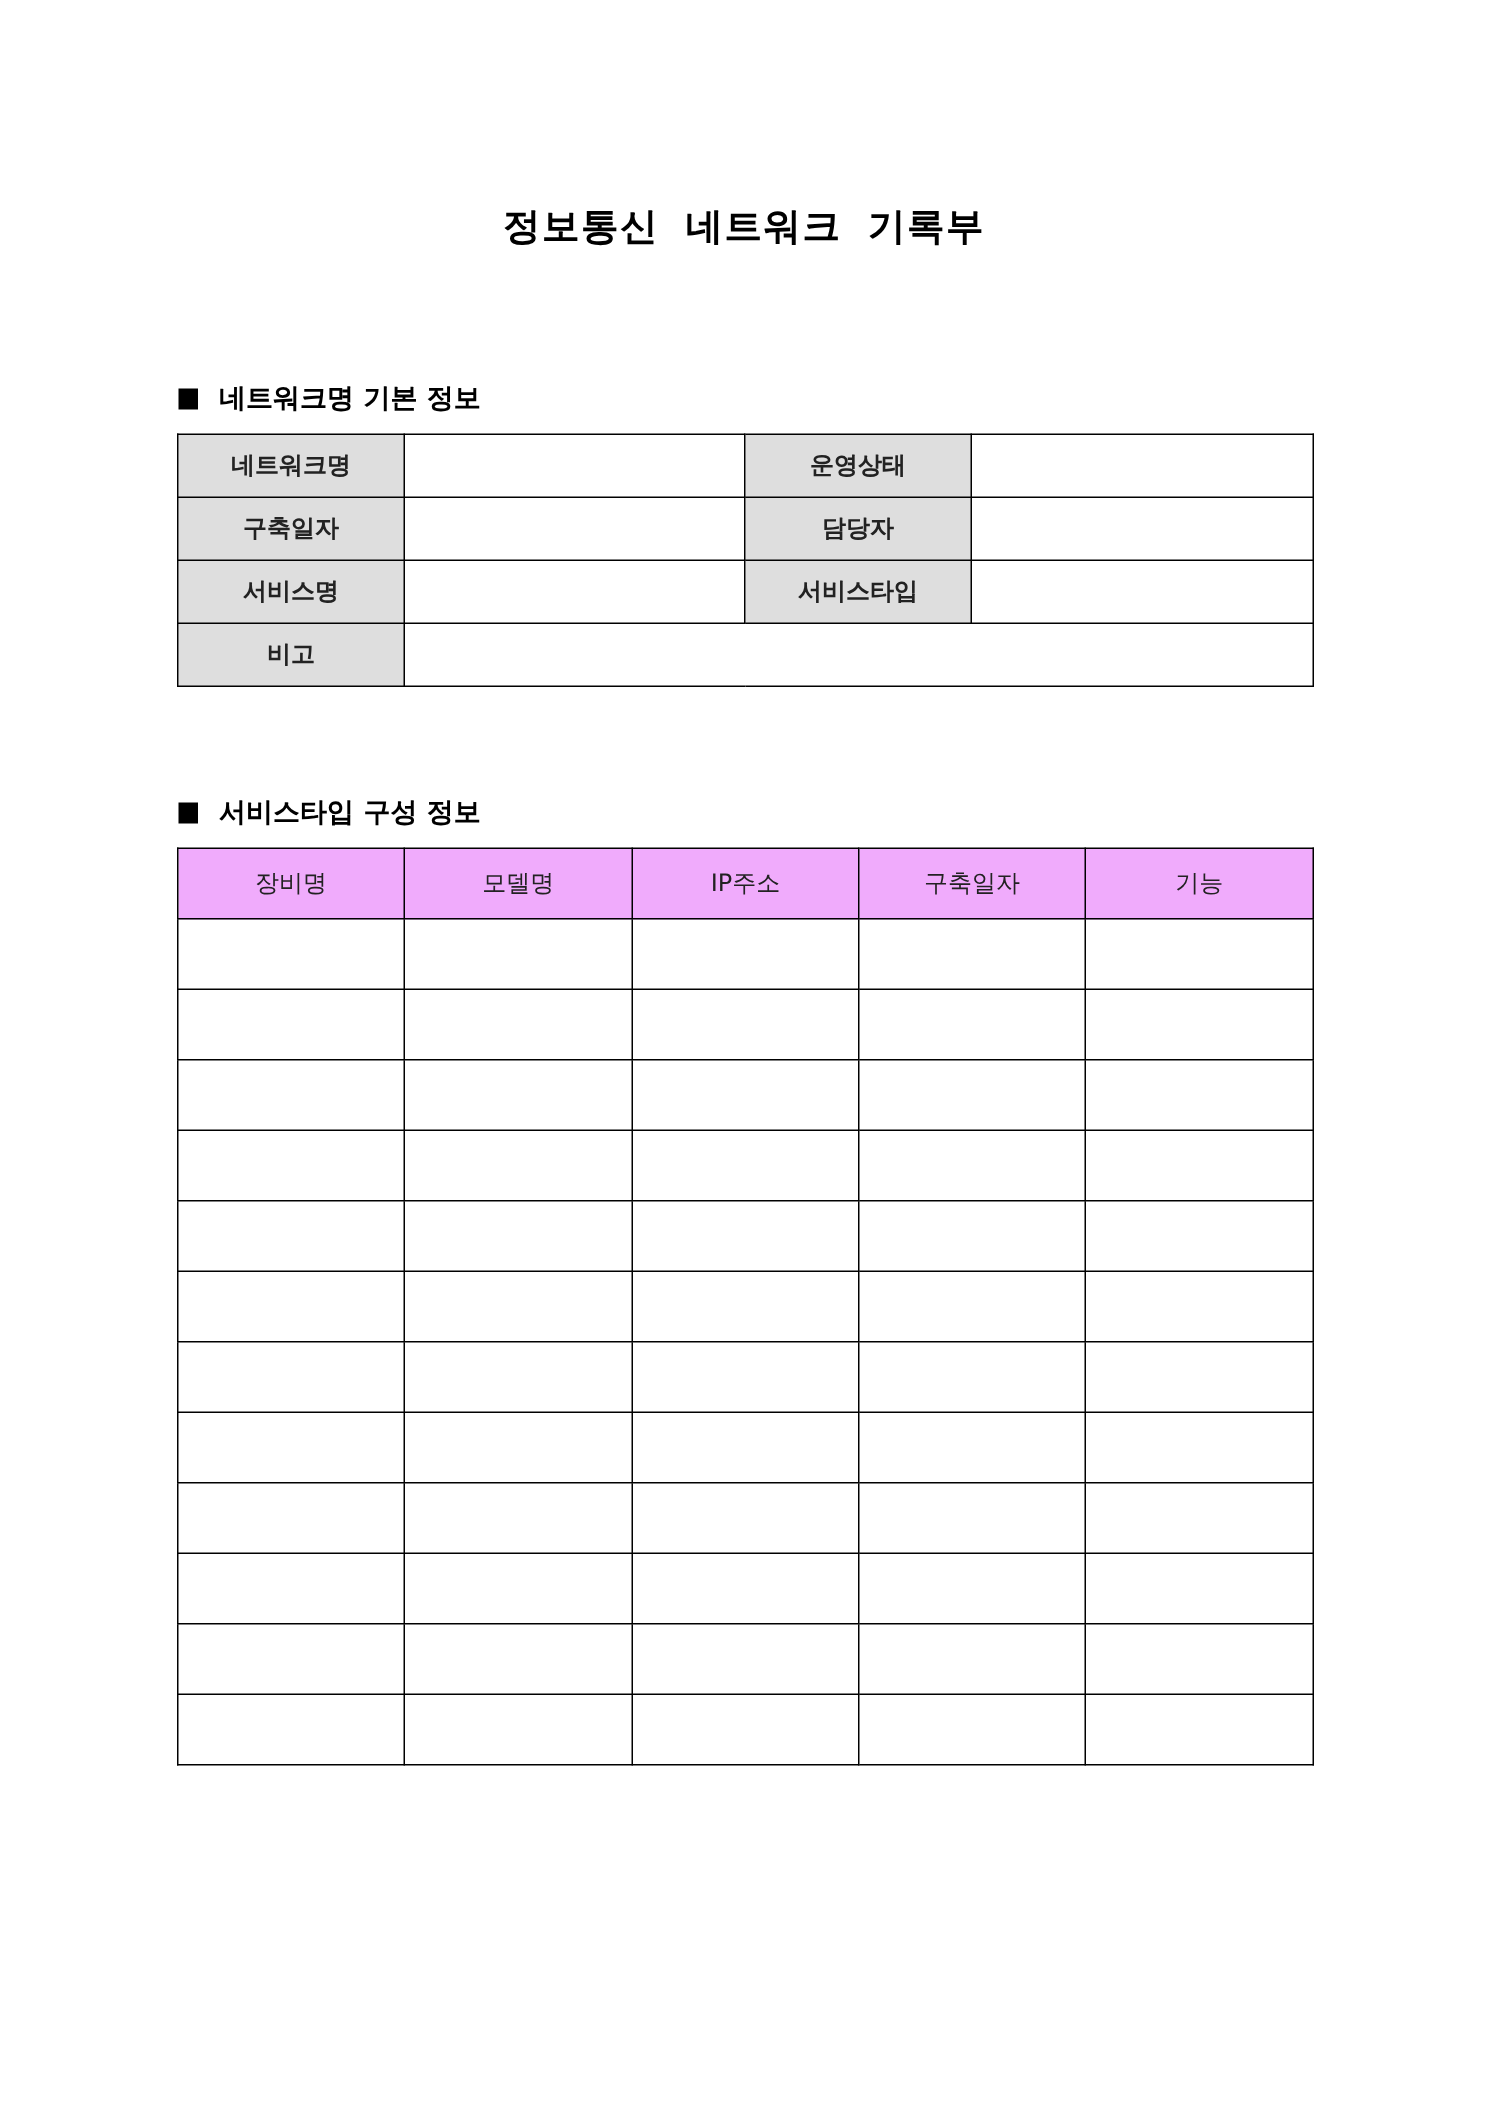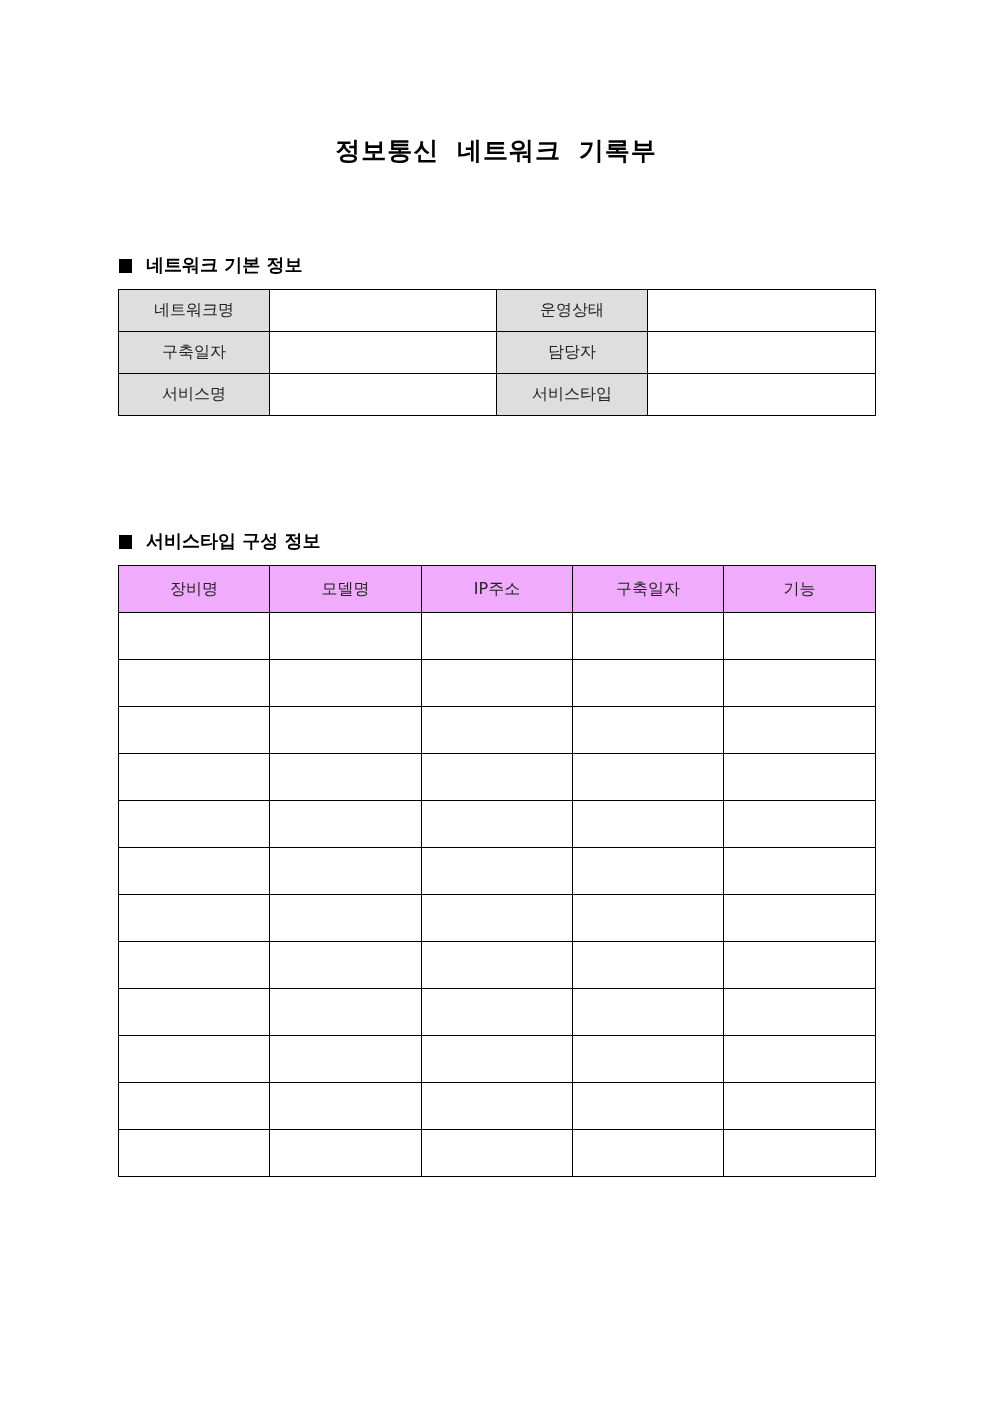--- a/index.html
+++ b/index.html
@@ -2,33 +2,33 @@
 <html><head>
 <meta charset="utf-8">
 <style>
   html, body { margin: 0; padding: 0; background: #ffffff; }
   body { width: 992px; height: 1403px; position: relative; font-family: "DejaVu Sans", "Liberation Sans", sans-serif; color: #000; }
   .title { position: absolute; left: 0; width: 992px; top: 134px; text-align: center; font-size: 25px; font-weight: bold; letter-spacing: 1px; word-spacing: 8px; }
   .section-heading { position: absolute; left: 119px; font-size: 18px; font-weight: bold; display: flex; align-items: center; }
   .square-icon { display: inline-block; width: 13px; height: 14px; background: #000; margin-right: 14px; margin-top: 2px; }
   table { position: absolute; left: 118px; border-collapse: collapse; table-layout: fixed; }
   td, th { border: 1.5px solid #000; padding: 0; text-align: center; vertical-align: middle; font-size: 16px; font-weight: normal; color: #222; }
-  .lbl { background: #dedede; }
+  .lbl { background: #dedede; font-weight: bold; }
   .basic td { height: 41px; }
   .config th { height: 46px; background: #f0abfc; }
   .config td { height: 46px; }
 </style>
 </head>
 <body>
 
 <div class="title">정보통신 네트워크 기록부</div>
 
 <div class="section-heading" style="top:253px;">
   <span class="square-icon"></span>
-  <span>네트워크 기본 정보</span>
+  <span>네트워크명 기본 정보</span>
 </div>
 
 <table class="basic" style="top:289px; width:757px;">
   <colgroup>
       <col style="width:151px">
       <col style="width:227px">
       <col style="width:151px">
       <col style="width:228px">
     </colgroup>
   <tbody>
@@ -42,20 +42,24 @@
     <td class="lbl">구축일자</td>
     <td></td>
     <td class="lbl">담당자</td>
     <td></td>
   </tr>
   <tr>
     <td class="lbl">서비스명</td>
     <td></td>
     <td class="lbl">서비스타입</td>
     <td></td>
+  </tr>
+  <tr>
+    <td class="lbl">비고</td>
+    <td colspan="3"></td>
   </tr>
 </tbody>
   </table>
 
 <div class="section-heading" style="top:529px;">
   <span class="square-icon"></span>
   <span>서비스타입 구성 정보</span>
 </div>
 
 <table class="config" style="top:565px; width:757px;">

